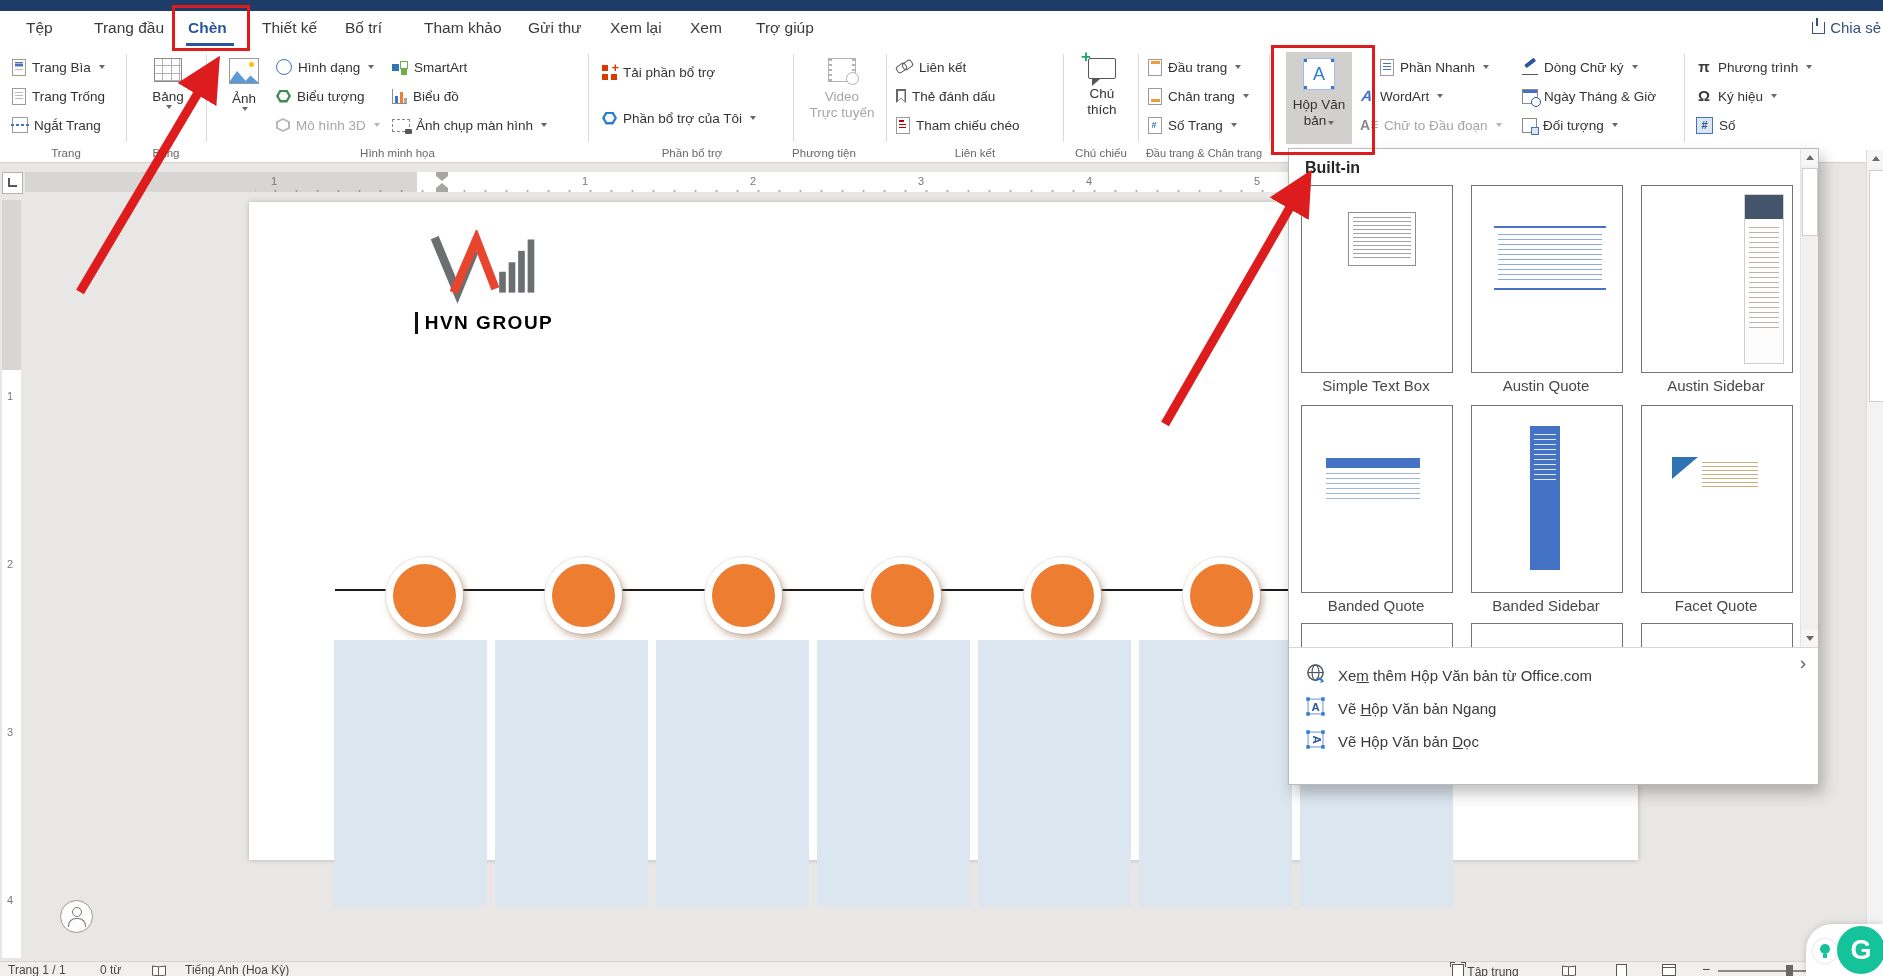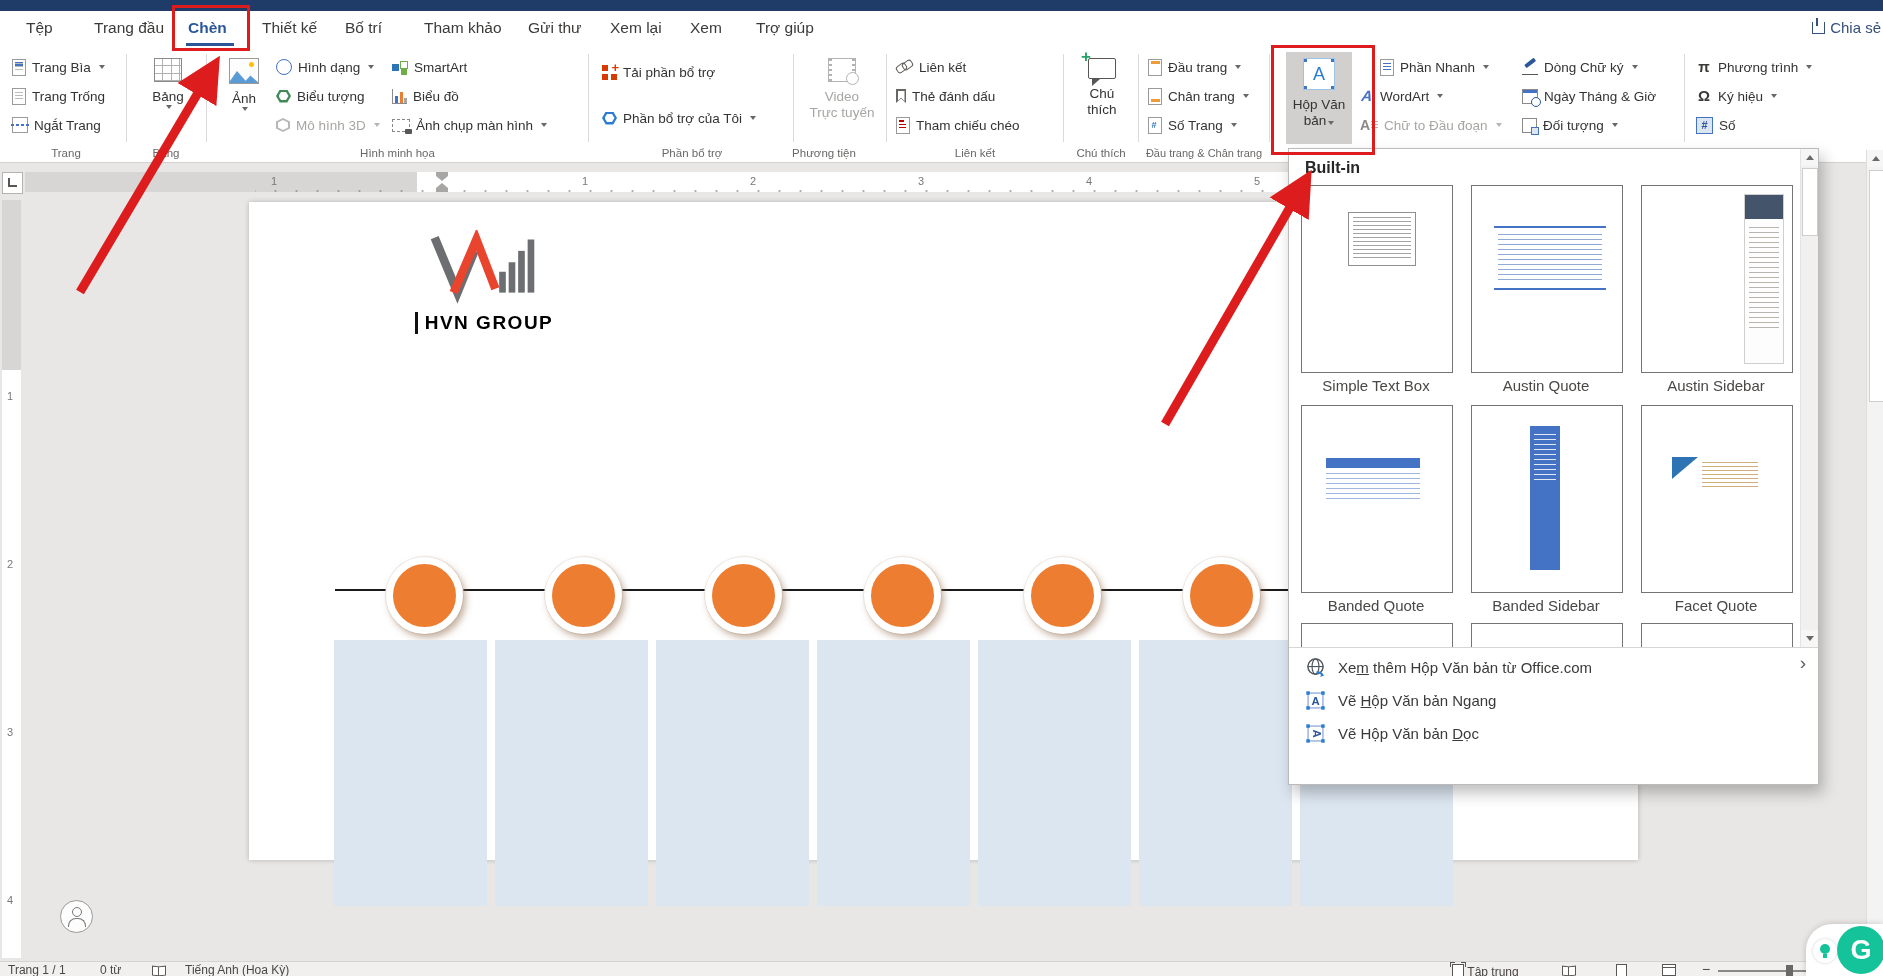--- a/index.html
+++ b/index.html
@@ -175,21 +175,21 @@
   .bs{position:absolute;left:58px;top:20px;width:30px;height:144px;background:#4472c4;}
   .bs::after{content:'';position:absolute;left:4px;right:4px;top:8px;height:50px;
       background:repeating-linear-gradient(180deg,rgba(255,255,255,.85) 0 1px,transparent 1px 5px);}
   .fq{position:absolute;left:30px;top:46px;width:90px;height:42px;}
   .fq::before{content:'';position:absolute;left:0;top:5px;width:0;height:0;
       border-top:22px solid #2e74b5;border-right:26px solid transparent;}
   .fq::after{content:'';position:absolute;left:30px;top:10px;width:56px;height:26px;
       background:repeating-linear-gradient(180deg,#cfae7e 0 1px,transparent 1px 4px);}
   .cutthumb{position:absolute;top:474px;width:150px;height:23px;background:#fff;border:1px solid #767472;border-bottom:none;}
   #dd-sep{position:absolute;left:0;right:0;top:498px;height:1px;background:#d8d6d4;}
-  .dd-item{position:absolute;left:0;width:528px;height:33px;display:flex;align-items:center;gap:12px;
+  .dd-item{position:absolute;left:0;width:528px;height:33px;display:flex;align-items:flex-end;gap:12px;
       padding-left:16px;box-sizing:border-box;font-size:15px;color:#3b3a39;cursor:pointer;}
   .dd-item .u{text-decoration:underline;}
   .dd-item.dis{color:#aeacaa;}
   .dd-chev{position:absolute;right:12px;top:503px;font-size:19px;color:#605e5c;}
   
   #dsb{position:absolute;right:0;top:0;width:17px;height:498px;background:#f0f0f0;border-left:1px solid #e3e3e3;}
   .sb-btn{position:absolute;left:0;width:17px;height:17px;background:#f6f6f6;display:flex;align-items:center;justify-content:center;}
   .tri-up{width:0;height:0;border-left:4px solid transparent;border-right:4px solid transparent;border-bottom:5px solid #6a6a6a;}
   .tri-dn{width:0;height:0;border-left:4px solid transparent;border-right:4px solid transparent;border-top:5px solid #6a6a6a;}
   #dsb .sbthumb{position:absolute;left:1px;top:19px;width:14px;height:66px;background:#fff;border:1px solid #cdcdcd;}
@@ -347,21 +347,21 @@
       <span class="mi i-xref"></span>
       <span>Tham chiếu chéo</span>
       </div>
     <div class="grp-label" style="left:890px;width:170px">Liên kết</div>
 
     <div class="bbtn" style="left:1074px;width:56px">
       <span class="mi i-bubble bic"></span>
       <span>Chú</span>
       <span>thích</span>
       </div>
-    <div class="grp-label" style="left:1067px;width:68px">Chú thích</div>
+    <div class="grp-label" style="left:1067px;width:68px">Chú chiếu</div>
 
     <div class="sbtn r1" style="left:1148px">
       <span class="mi i-hf hd"></span>
       <span>Đầu trang</span>
         <span class="car"></span>
       </div>
     <div class="sbtn r2" style="left:1148px">
       <span class="mi i-hf ft"></span>
       <span>Chân trang</span>
         <span class="car"></span>

